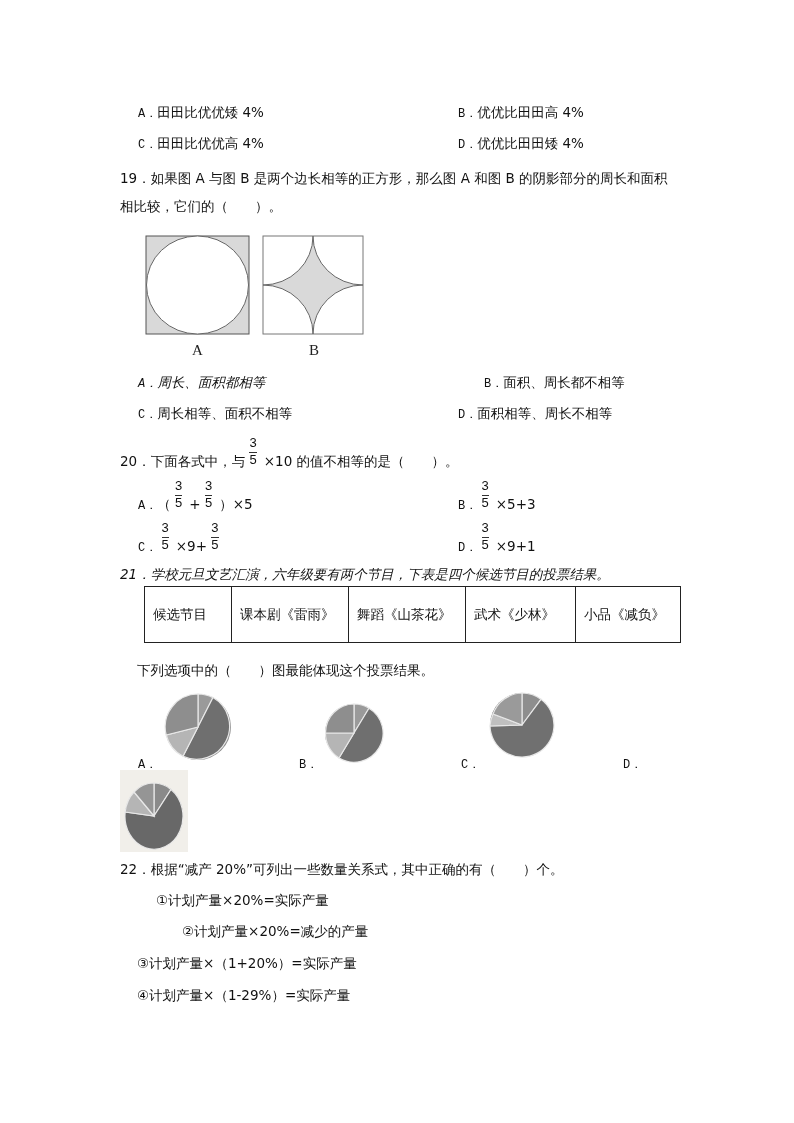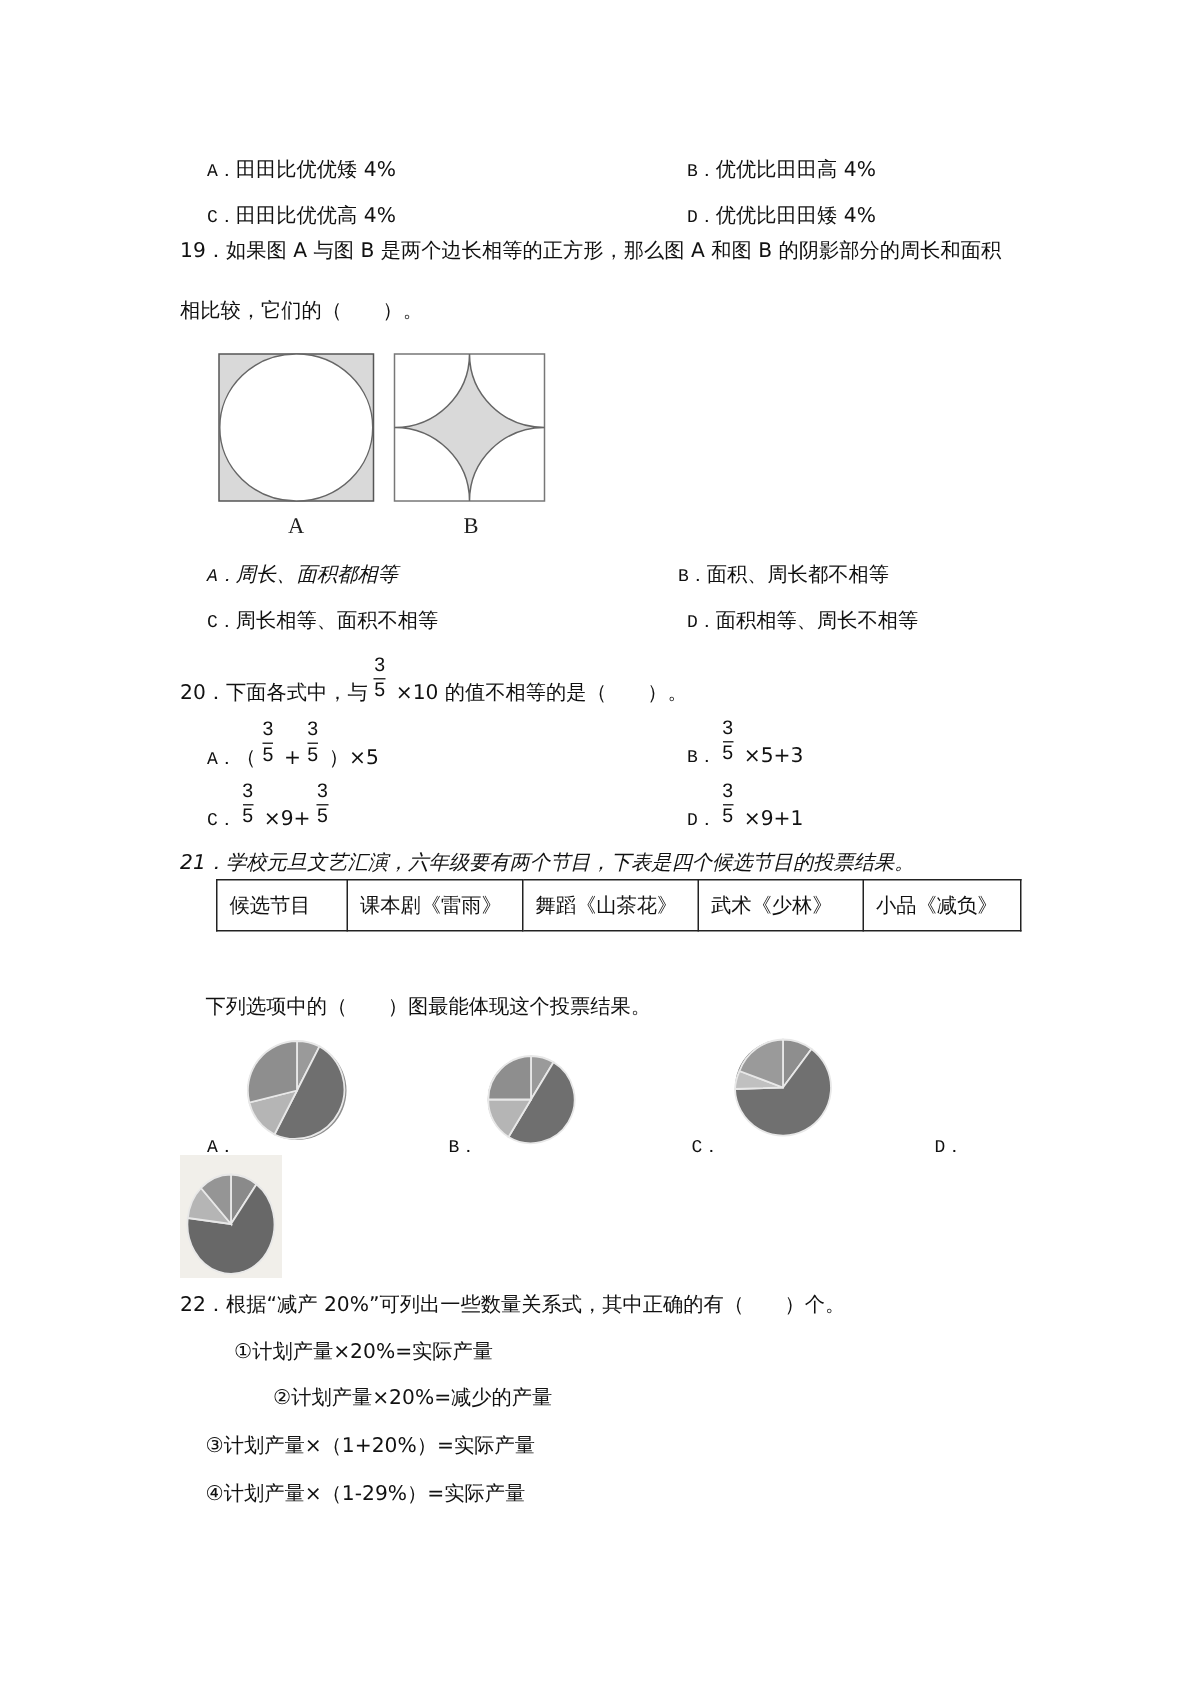--- a/index.html
+++ b/index.html
@@ -12,62 +12,62 @@
   .frac {
     display: inline-block; position: relative; width: 10px; height: 12px; vertical-align: baseline;
   }
   .frac .num { position: absolute; left: 0; top: -19px; font-size: 13px; font-family: "Liberation Sans", sans-serif; }
   .frac .den { position: absolute; left: 0; top: -2px; font-size: 13px; font-family: "Liberation Sans", sans-serif; border-top: 1px solid #333; line-height: 13px; }
   table.votes {
     position: absolute; left: 144px; top: 586px; border-collapse: collapse;
     font-size: 13.5px;
   }
   table.votes td {
-    border: 1px solid #222; height: 33px; padding: 0 8px; text-align: left;
+    border: 1px solid #222; height: 33px; padding: 11px 8px; text-align: left;
   }
   .pie { position: absolute; }
 </style>
 </head>
 <body>
 
 <div class="abs" style="left:138px;top:104px;">
   <span class="opt-letter">A．</span><span>田田比优优矮 4%</span>
 </div>
 <div class="abs" style="left:458px;top:104px;">
   <span class="opt-letter">B．</span><span>优优比田田高 4%</span>
 </div>
 <div class="abs" style="left:138px;top:135px;">
   <span class="opt-letter">C．</span><span>田田比优优高 4%</span>
 </div>
 <div class="abs" style="left:458px;top:135px;">
   <span class="opt-letter">D．</span><span>优优比田田矮 4%</span>
 </div>
 
-<div class="abs" style="left:120px;top:158px;text-align:right;">19．如果图 A 与图 B 是两个边长相等的正方形，那么图 A 和图 B 的阴影部分的周长和面积</div>
+<div class="abs" style="left:120px;top:170px;text-align:right;">19．如果图 A 与图 B 是两个边长相等的正方形，那么图 A 和图 B 的阴影部分的周长和面积</div>
 <div class="abs" style="left:120px;top:198px;">相比较，它们的（　　）。</div>
 
 <svg class="abs" style="left:144px;top:234px;" width="225" height="125">
 
   <g>
     <rect x="2" y="2" width="103" height="98" fill="#d9d9d9" stroke="#555" stroke-width="1"></rect>
     <ellipse cx="53.5" cy="51" rx="51" ry="49" fill="#ffffff" stroke="#666" stroke-width="1"></ellipse>
   </g>
 
   <g>
     <rect x="119" y="2" width="100" height="98" fill="#ffffff" stroke="#777" stroke-width="1"></rect>
     <path d="M169 2 A50 49 0 0 0 219 51 A50 49 0 0 0 169 100 A50 49 0 0 0 119 51 A50 49 0 0 0 169 2 Z" fill="#d9d9d9" stroke="#666" stroke-width="1"></path>
   </g>
   <text x="48" y="121" font-family="Liberation Serif, serif" font-size="15" fill="#222">A</text>
   <text x="165" y="121" font-family="Liberation Serif, serif" font-size="15" fill="#222">B</text>
 </svg>
 
 <div class="abs" style="left:138px;top:374px;font-style:italic;">
   <span class="opt-letter">A．</span><span>周长、面积都相等</span>
 </div>
-<div class="abs" style="left:452px;top:374px;">
+<div class="abs" style="left:484px;top:374px;">
   <span class="opt-letter">B．</span><span>面积、周长都不相等</span>
 </div>
 <div class="abs" style="left:138px;top:405px;">
   <span class="opt-letter">C．</span><span>周长相等、面积不相等</span>
 </div>
 <div class="abs" style="left:458px;top:405px;">
   <span class="opt-letter">D．</span><span>面积相等、周长不相等</span>
 </div>
 
 <div class="abs" style="left:120px;top:453px;">

